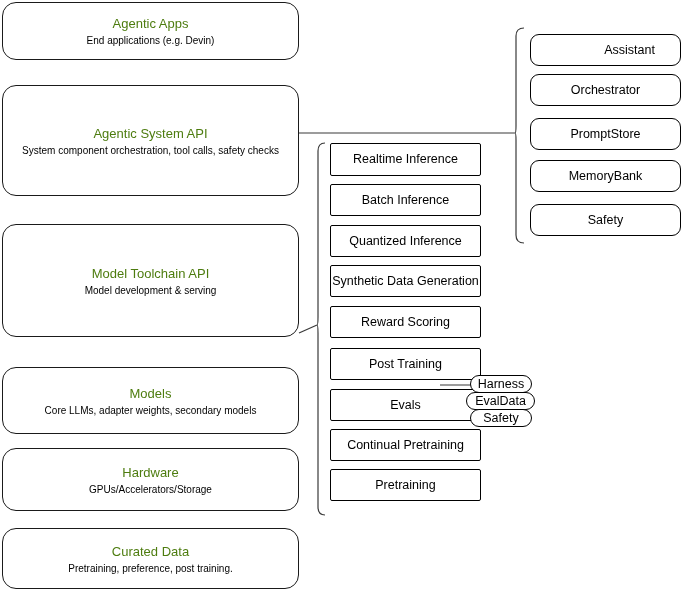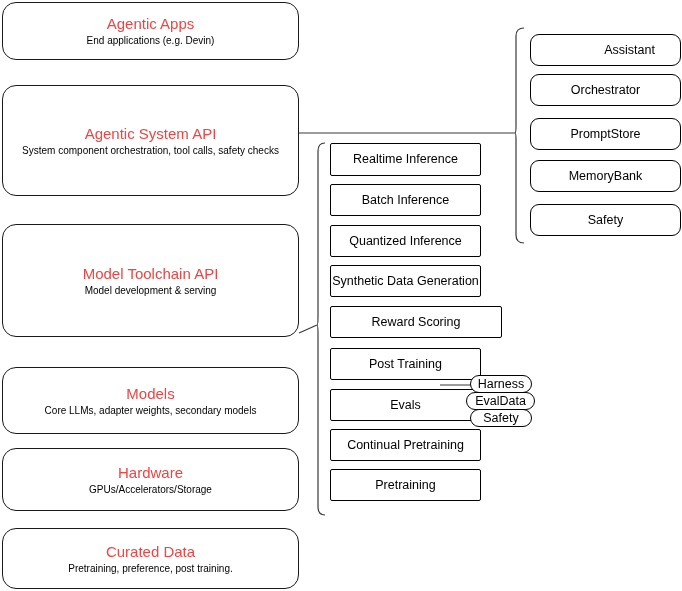--- a/index.html
+++ b/index.html
@@ -25,23 +25,23 @@
     border-radius: 14px;
     background: #ffffff;
     display: flex;
     flex-direction: column;
     align-items: center;
     justify-content: center;
     text-align: center;
     padding: 4px 10px;
   }
   .layer-title {
-    font-size: 15px;
+    font-size: 13px;
     line-height: 17px;
-    color: #ef4444;
+    color: #4d7c0f;
     white-space: nowrap;
   }
   .layer-sub {
     font-size: 10px;
     line-height: 13px;
     color: #000000;
     margin-top: 2px;
     white-space: nowrap;
   }
   .cap-box {
@@ -147,21 +147,21 @@
 
   <div class="layer-box" style="left:2px; top:528px; width:297px; height:61px;">
     <div class="layer-title">Curated Data</div>
     <div class="layer-sub">Pretraining, preference, post training.</div>
   </div>
 
   <div class="cap-box" style="left:330px; top:143px; width:151px; height:33px;">Realtime Inference</div>
   <div class="cap-box" style="left:330px; top:184px; width:151px; height:32px;">Batch Inference</div>
   <div class="cap-box" style="left:330px; top:225px; width:151px; height:32px;">Quantized Inference</div>
   <div class="cap-box" style="left:330px; top:265px; width:151px; height:32px;">Synthetic Data Generation</div>
-  <div class="cap-box" style="left:330px; top:306px; width:172px; height:32px;">Reward Scoring</div>
+  <div class="cap-box" style="left:330px; top:306px; width:151px; height:32px;">Reward Scoring</div>
   <div class="cap-box" style="left:330px; top:348px; width:151px; height:32px;">Post Training</div>
   <div class="cap-box" style="left:330px; top:389px; width:151px; height:32px;">Evals</div>
   <div class="cap-box" style="left:330px; top:429px; width:151px; height:32px;">Continual Pretraining</div>
   <div class="cap-box" style="left:330px; top:469px; width:151px; height:32px;">Pretraining</div>
 
   <div class="pill" style="left:470px; top:375px; width:62px; height:18px; z-index:5;">Harness</div>
   <div class="pill" style="left:466px; top:392px; width:69px; height:18px; z-index:6;">EvalData</div>
   <div class="pill" style="left:470px; top:409px; width:62px; height:18px; z-index:7;">Safety</div>
 
   <div class="comp-box" style="left:530px; top:34px; width:151px; height:32px;padding-left:48px;">Assistant</div>

